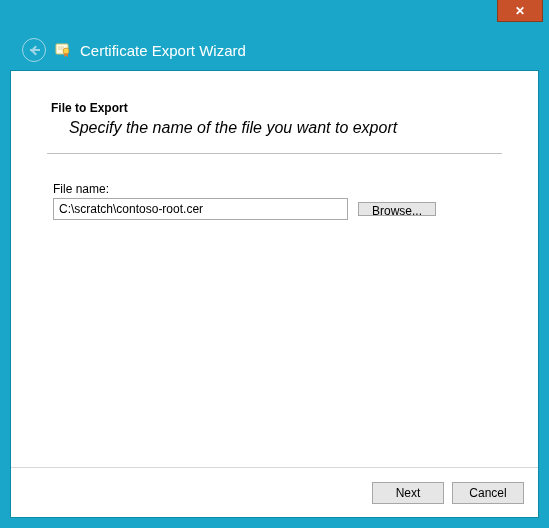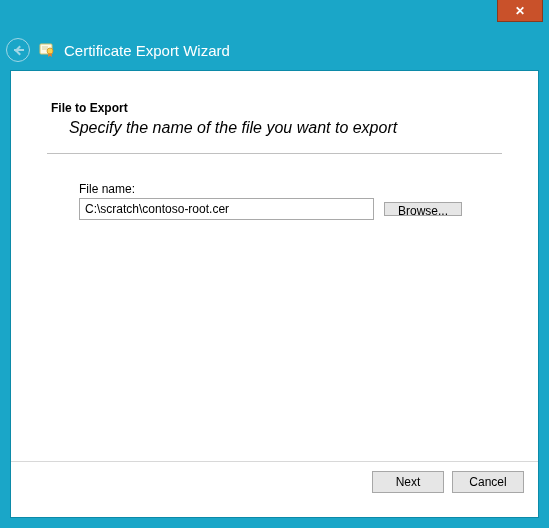--- a/index.html
+++ b/index.html
@@ -37,21 +37,21 @@
     font-family: Arial, sans-serif;
     font-size: 12px;
     font-weight: bold;
     margin-right: 6px;
     cursor: pointer;
   }
   .header {
     height: 40px;
     display: flex;
     align-items: center;
-    padding-left: 6px;
+    padding-left: 22px;
     gap: 8px;
   }
   .back-btn {
     width: 24px;
     height: 24px;
     border: 1.5px solid #9fd7e6;
     border-radius: 50%;
     display: flex;
     align-items: center;
     justify-content: center;
@@ -108,21 +108,21 @@
     font-size: 16px;
     margin: 2px 0 0 22px;
     font-style: italic;
   }
   .hr {
     border: none;
     border-top: 1px solid #c0c0c0;
     margin: 16px 0 0 0;
   }
   .field-block {
-    margin: 28px 0 0 32px;
+    margin: 28px 0 0 6px;
   }
   .field-label {
     font-size: 12px;
     margin-bottom: 2px;
     display: block;
   }
   .field-row {
     display: flex;
     gap: 10px;
     align-items: center;
@@ -153,22 +153,22 @@
     border: 1px solid #a7a7a7;
     font-size: 12px;
     font-family: inherit;
     cursor: pointer;
     text-align: center;
   }
   .footer {
     position: absolute;
     left: 0;
     right: 0;
-    bottom: 16px;
-    height: 40px;
+    bottom: 0;
+    height: 50px;
     border-top: 1px solid #d8d8d8;
     display: flex;
     justify-content: flex-end;
     align-items: center;
     gap: 8px;
     padding-right: 14px;
     background: #fff;
   }
 </style>
 </head>

